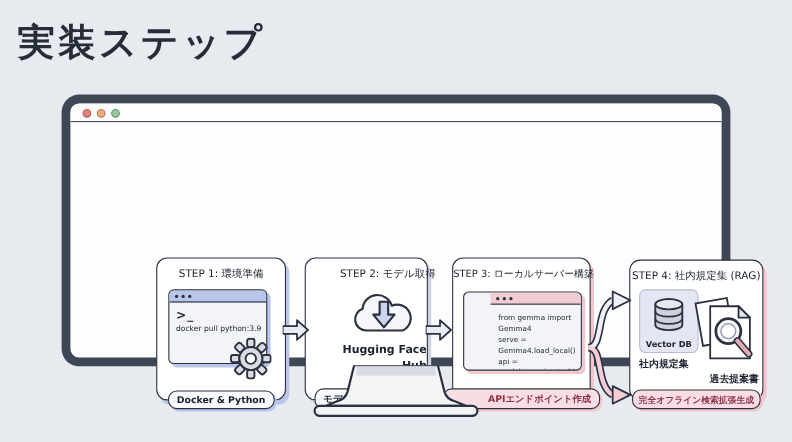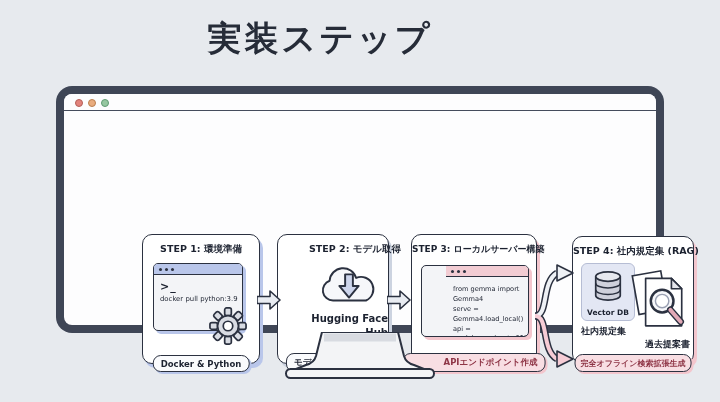--- a/index.html
+++ b/index.html
@@ -6,22 +6,22 @@
   html,body { width:720px; height:402px; }
   body {
     font-family:"DejaVu Sans","Liberation Sans",sans-serif;
     background:#e7eaee;
     position:relative;
     overflow:hidden;
     color:#1c2230;
   }
   .page-title {
     position:absolute; left:0; top:16px; width:640px;
-    text-align:center; font-size:34px; font-weight:800;
-    letter-spacing:3px; color:#262c38;
+    font-size:34px; font-weight:800;
+    letter-spacing:3px; color:#262c38;padding-left:16px;
   }
   
   .monitor {
     position:absolute; left:56px; top:86px; width:608px; height:247px;
     background:#3f4656; border-radius:16px;
   }
   .screen {
     position:absolute; left:8px; top:8px; right:8px; bottom:8px;
     background:#fdfdfe; border-radius:8px; overflow:hidden;
   }
@@ -39,21 +39,21 @@
     border:1.5px solid #2b3140; border-radius:10px;
   }
   .step.blue { box-shadow:3px 4px 0 #b9c6ea; }
   .step.gray { box-shadow:3px 4px 0 #ccd3e0;padding-left:31px; }
   .step.pink { box-shadow:3px 4px 0 #f3c6cd; }
   .step1 { left:86px;  top:148px; width:118px; height:130px; }
   .step2 { left:221px; top:148px; width:112px; height:130px; }
   .step3 { left:355px; top:148px; width:126px; height:130px; }
   .step4 { left:516px; top:150px; width:122px; height:128px; }
   .step-header {
-    margin-top:8px; text-align:center; font-size:9.5px; font-weight:700;
+    margin-top:8px; text-align:center; font-size:9.5px; font-weight:400;
     white-space:nowrap; color:#1c2230;
   }
   .step3 .step-header { font-size:9px; }
   .badge {
     position:absolute; bottom:-9px; left:50%; transform:translateX(-50%);
     padding:2.5px 7px; background:#fafbfd; border:1.5px solid #2b3140;
     border-radius:8px; font-size:8.5px; font-weight:700; white-space:nowrap;
     color:#1c2230;
   }
   .badge.blue { box-shadow:2px 2px 0 #b9c6ea; }

